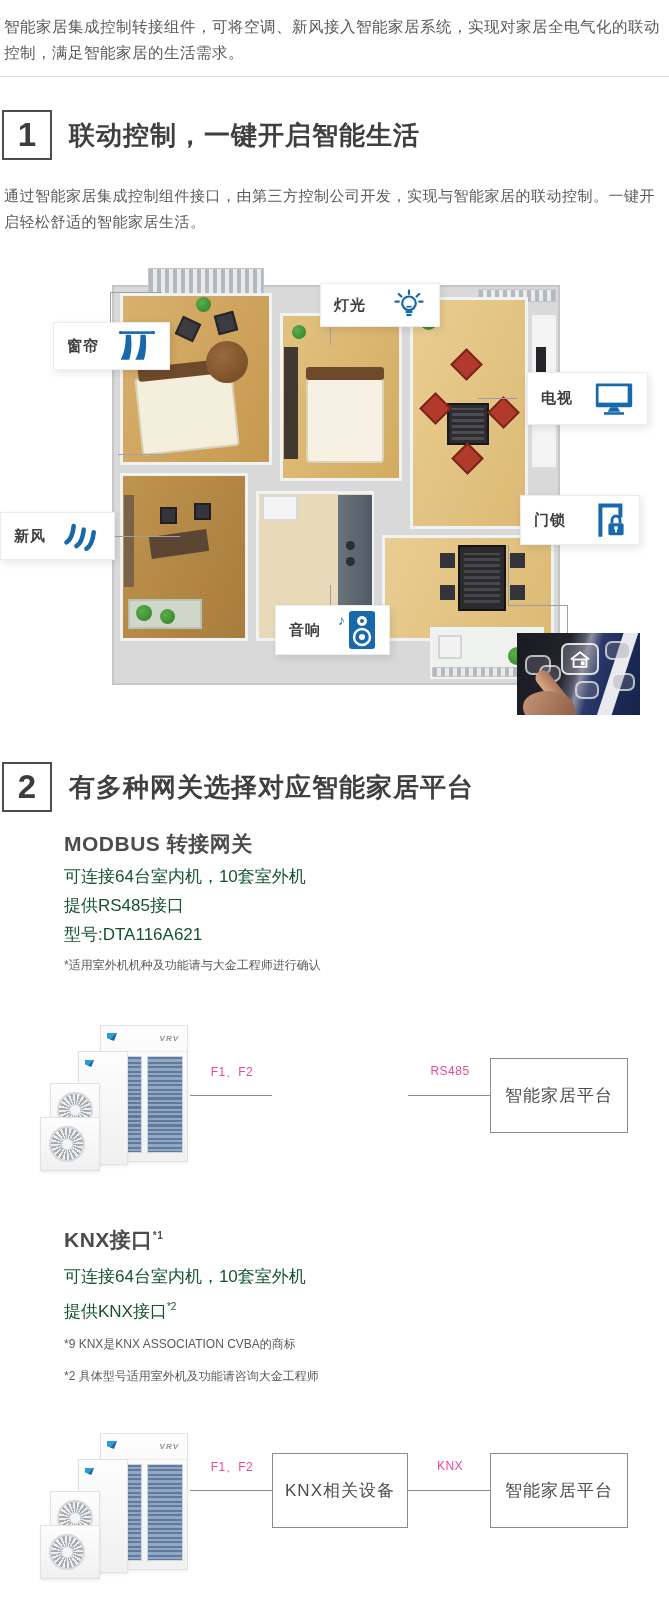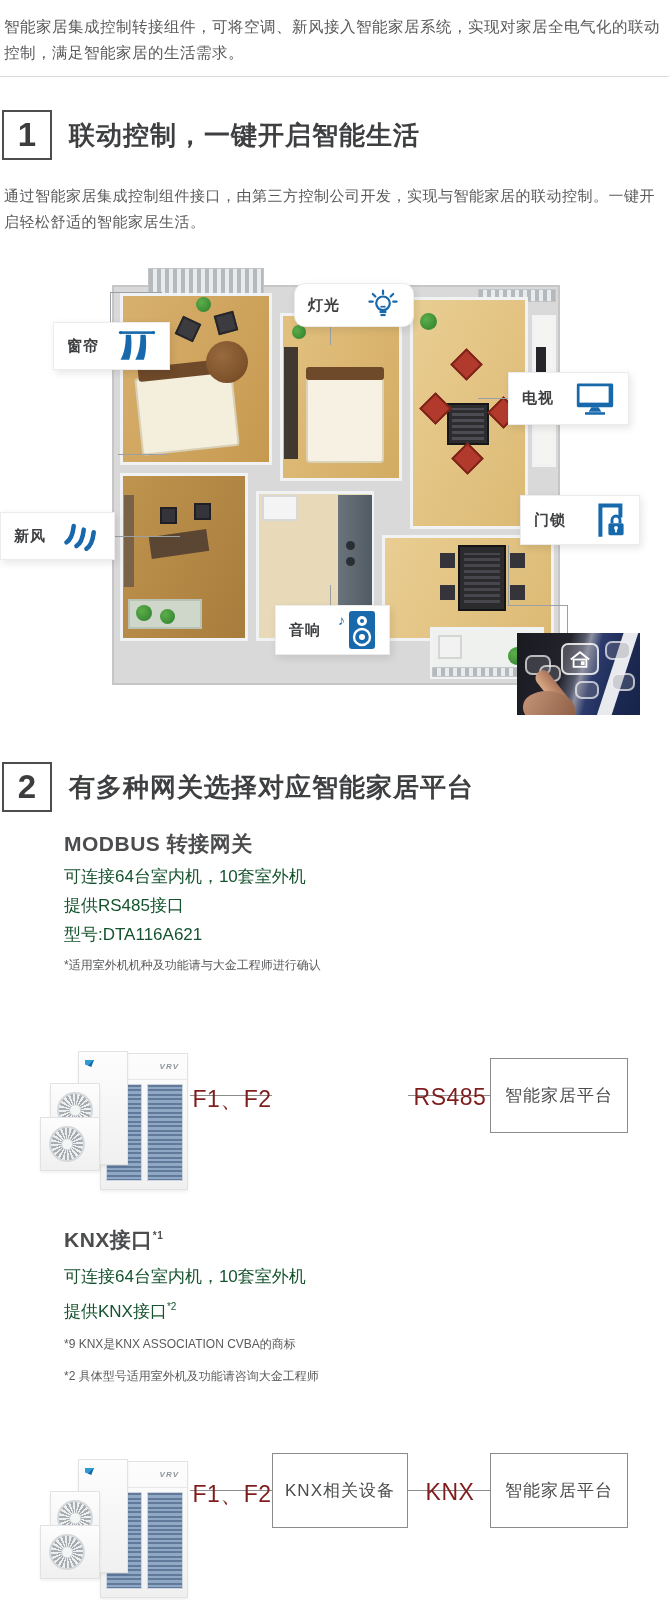--- a/index.html
+++ b/index.html
@@ -56,26 +56,26 @@
   .tp-hand { position:absolute; left:6px; top:58px; width:52px; height:34px; border-radius:45% 55% 30% 50%;
       background:linear-gradient(120deg,#c79578,#8a5c44); }
 
   
   .diagram { position:absolute; left:0; width:669px; }
   #diagram-modbus { top:1012px; height:165px; }
   #diagram-knx { top:1407px; height:175px; }
   .dg-line { position:absolute; height:1px; background:#8b8b8b; }
   .dg-box { position:absolute; border:1px solid #8b8b8b; background:#fff; color:#4b4c4e; font-size:17px;
       display:flex; flex-direction:column; align-items:center; justify-content:center; line-height:24px; letter-spacing:1px; }
-  .dg-label { position:absolute; font-size:23px; color:#7f1d1d; text-align:center; width:80px; letter-spacing:.5px;margin-top:20px; }
+  .dg-label { position:absolute; font-size:12px; color:#ec4899; text-align:center; width:80px; letter-spacing:.5px; }
 
   
   .cluster { position:absolute; width:150px; height:155px; }
   .unit { position:absolute; background:linear-gradient(180deg,#fdfdfd,#f0f0f0); border:1px solid #e2e2e2; box-shadow:0 2px 3px rgba(0,0,0,.06); }
-  .u-big { left:60px; top:8px; width:88px; height:137px; z-index:1;margin-top:28px; }
+  .u-big { left:60px; top:8px; width:88px; height:137px; z-index:1; }
   .u-big .vrv-top { position:absolute; left:0; top:0; right:0; height:26px; border-bottom:1px solid #e8e8e8; }
   .vrv-logo { position:absolute; right:8px; top:8px; font-size:8px; font-style:italic; font-weight:bold; color:#8f949a; letter-spacing:1px; }
   .daikin-mark { position:absolute; left:6px; top:7px; width:10px; height:8px; background:linear-gradient(135deg,#2d9bd6 55%,#1768a9 55%); clip-path:polygon(0 0,100% 0,70% 100%,0 65%); }
   .grille { position:absolute; top:30px; bottom:8px; background:repeating-linear-gradient(180deg,#62799c 0 2px,#8fa9c4 2px 4.5px); border:1px solid #cdd6df; }
   .g1 { left:5px; width:36px; } .g2 { left:46px; width:36px; }
   .u-tall { left:38px; top:34px; width:50px; height:114px; z-index:2; }
   .u-mid { left:10px; top:66px; width:50px; height:64px; z-index:3; }
   .u-small { left:0px; top:100px; width:60px; height:54px; z-index:4; }
   .fan { position:absolute; border-radius:50%;
       background:repeating-conic-gradient(#a7acb1 0 9deg,#eceeef 9deg 18deg); border:2px solid #d6d9db; }
@@ -163,21 +163,21 @@
     <div class="conn conn-h" style="left:110px; top:37px; width:52px;"></div>
     <div class="conn conn-v" style="left:330px; top:72px; height:18px;"></div>
     <div class="conn conn-h" style="left:118px; top:199px; width:50px;"></div>
     <div class="conn conn-h" style="left:115px; top:281px; width:65px;"></div>
     <div class="conn conn-h" style="left:478px; top:143px; width:39px;"></div>
     <div class="conn conn-v" style="left:330px; top:330px; height:20px;"></div>
     <div class="conn conn-v" style="left:508px; top:290px; height:60px;"></div>
     <div class="conn conn-h" style="left:508px; top:350px; width:59px;"></div>
     <div class="conn conn-v" style="left:567px; top:350px; height:28px;"></div>
 
-    <div class="chip" style="left:294px; top:28px; width:120px; height:44px;border-radius:11px;">
+    <div class="chip" style="left:320px; top:28px; width:120px; height:44px;">
       <span>灯光</span>
       <span class="icon">
         <svg width="34" height="34" viewBox="0 0 40 40">
           <circle cx="20" cy="18" r="8" fill="none" stroke="#1769ac" stroke-width="2.6"></circle>
           <path d="M17 22 h6" stroke="#1769ac" stroke-width="2" fill="none"></path>
           <rect x="16" y="26.5" width="8" height="3" fill="#1769ac"></rect>
           <rect x="17" y="30.5" width="6" height="2.6" fill="#1769ac"></rect>
           <path d="M20 3 v4 M8 7 l3 3 M32 7 l-3 3 M4 16 h4 M36 16 h-4" stroke="#1769ac" stroke-width="2.6" stroke-linecap="round"></path>
         </svg>
       </span>
@@ -191,21 +191,21 @@
           <circle cx="3" cy="4.5" r="2" fill="#1769ac"></circle>
             <circle cx="41" cy="4.5" r="2" fill="#1769ac"></circle>
           <path d="M9 7 C9 17 8 27 3 36 L13 36 C16 27 16 16 15 7 Z" fill="#1769ac"></path>
           <path d="M26 7 C26 17 25 27 20 36 L30 36 C33 27 33 16 32 7 Z" fill="#1769ac"></path>
           <path d="M7 10 C7 19 6 26 4 31" stroke="#ffffff" stroke-width="1.2" fill="none"></path>
           <path d="M24 10 C24 19 23 26 21 31" stroke="#ffffff" stroke-width="1.2" fill="none"></path>
         </svg>
       </span>
     </div>
 
-    <div class="chip" style="left:508px; top:117px; width:121px; height:53px;align-items:center;">
+    <div class="chip" style="left:527px; top:117px; width:121px; height:53px;align-items:center;">
       <span>电视</span>
       <span class="icon">
         <svg width="40" height="36" viewBox="0 0 44 38">
           <rect x="2" y="2" width="40" height="26" rx="1.5" fill="#1769ac"></rect>
           <rect x="5" y="5" width="32" height="18" fill="#ffffff"></rect>
           <path d="M18 28 L26 28 L29 33 L15 33 Z" fill="#1769ac"></path>
           <rect x="11" y="33.5" width="22" height="2.8" fill="#1769ac"></rect>
         </svg>
       </span>
     </div>

